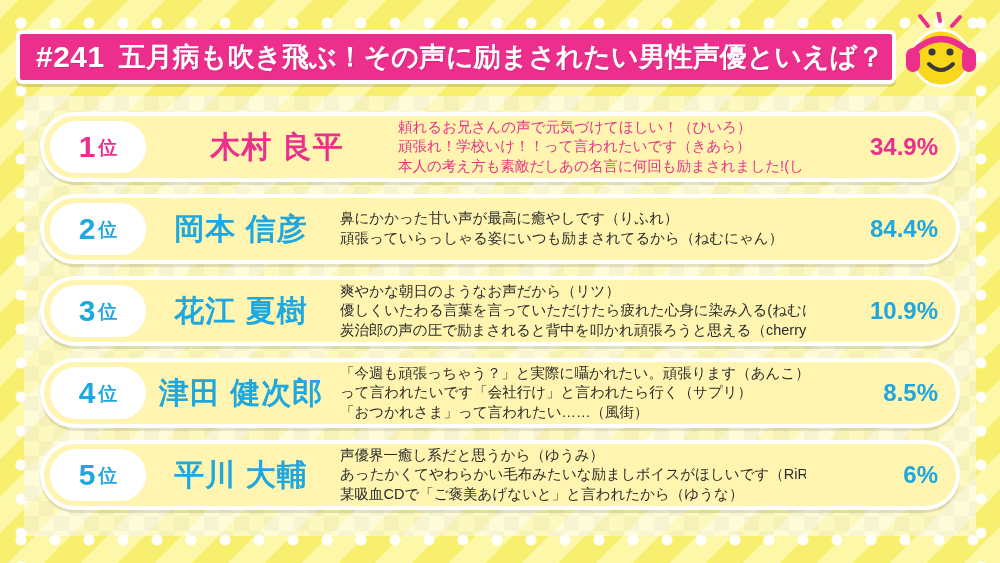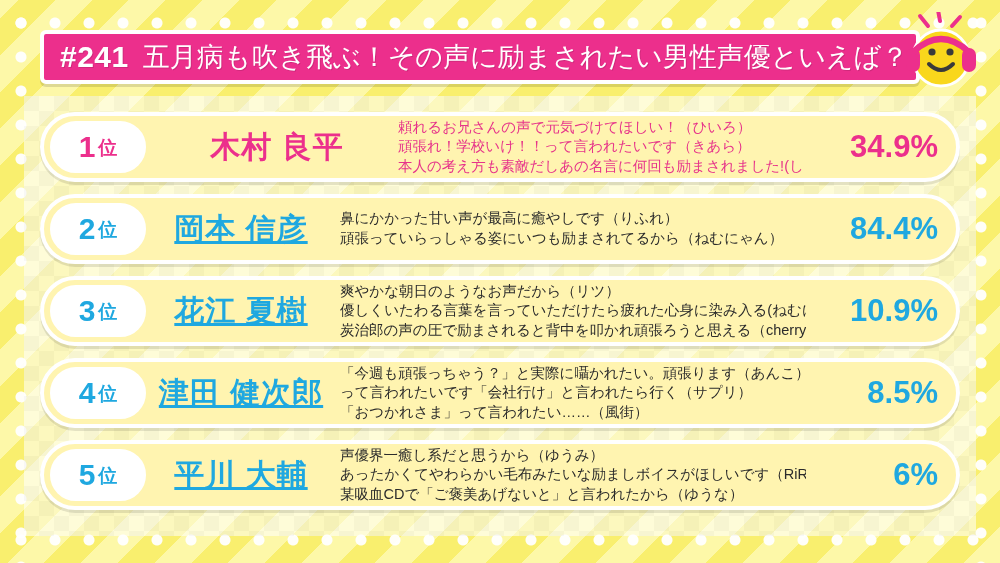--- a/index.html
+++ b/index.html
@@ -64,21 +64,21 @@
     width: 952px;
     height: 440px;
     background:
       repeating-conic-gradient(#ffffff 0% 25%, #f2f2f2 0% 50%) 0 0 / 30px 30px;
     opacity: 0.55;
   }
 
   
   .title-bar {
     position: absolute;
-    left: 40px;
+    left: 16px;
     top: 30px;
     width: 880px;
     height: 54px;
     background: #ec2f8c;
     border: 4px solid #ffffff;
     border-radius: 6px;
     box-shadow: 0 3px 0 rgba(0,0,0,0.12);
     display: flex;
     align-items: center;
     box-sizing: border-box;
@@ -90,21 +90,21 @@
     font-size: 30px;
     font-weight: bold;
     letter-spacing: 0.5px;
     margin-right: 14px;
     white-space: nowrap;
     text-shadow: 1px 1px 0 rgba(0,0,0,0.12);
   }
   .title-text {
     color: #ffffff;
     font-size: 27px;
-    font-weight: normal;
+    font-weight: bold;
     white-space: nowrap;
     text-shadow: 1px 1px 0 rgba(0,0,0,0.12);
   }
 
   
   .logo {
     position: absolute;
     right: 16px;
     top: 12px;
     width: 86px;
@@ -168,41 +168,41 @@
   .name {
     width: 190px;
     flex: none;
     text-align: center;
     font-size: 30px;
     font-weight: bold;
     letter-spacing: 1px;
     white-space: nowrap;
   }
   .row.r1 .name { color: #ec2f8c; padding-left: 36px; }
-  .row.r2 .name, .row.r3 .name, .row.r4 .name, .row.r5 .name { color: #1fa8e0; text-decoration: underline; }
+  .row.r2 .name, .row.r3 .name, .row.r4 .name, .row.r5 .name { color: #1fa8e0; }
 
   .comments {
     flex: 1 1 auto;
     padding: 0 8px 0 4px;
     line-height: 1.35;
     overflow: hidden;
   }
   .comment {
     font-size: 14.5px;
     white-space: nowrap;
   }
   .row.r1 .comment { color: #e6338a; margin-left: 22px; }
   .row.r2 .comment, .row.r3 .comment, .row.r4 .comment, .row.r5 .comment { color: #2b2b2b; }
 
   .pct {
     width: 132px;
     flex: none;
     text-align: right;
     padding-right: 18px;
-    font-size: 31px;
+    font-size: 24px;
     font-weight: bold;
     white-space: nowrap;
   }
   .row.r1 .pct { color: #ec2f8c; }
   .row.r2 .pct, .row.r3 .pct, .row.r4 .pct, .row.r5 .pct { color: #1fa8e0; }
 </style>
 </head>
 <body>
 
 <div id="stage">

